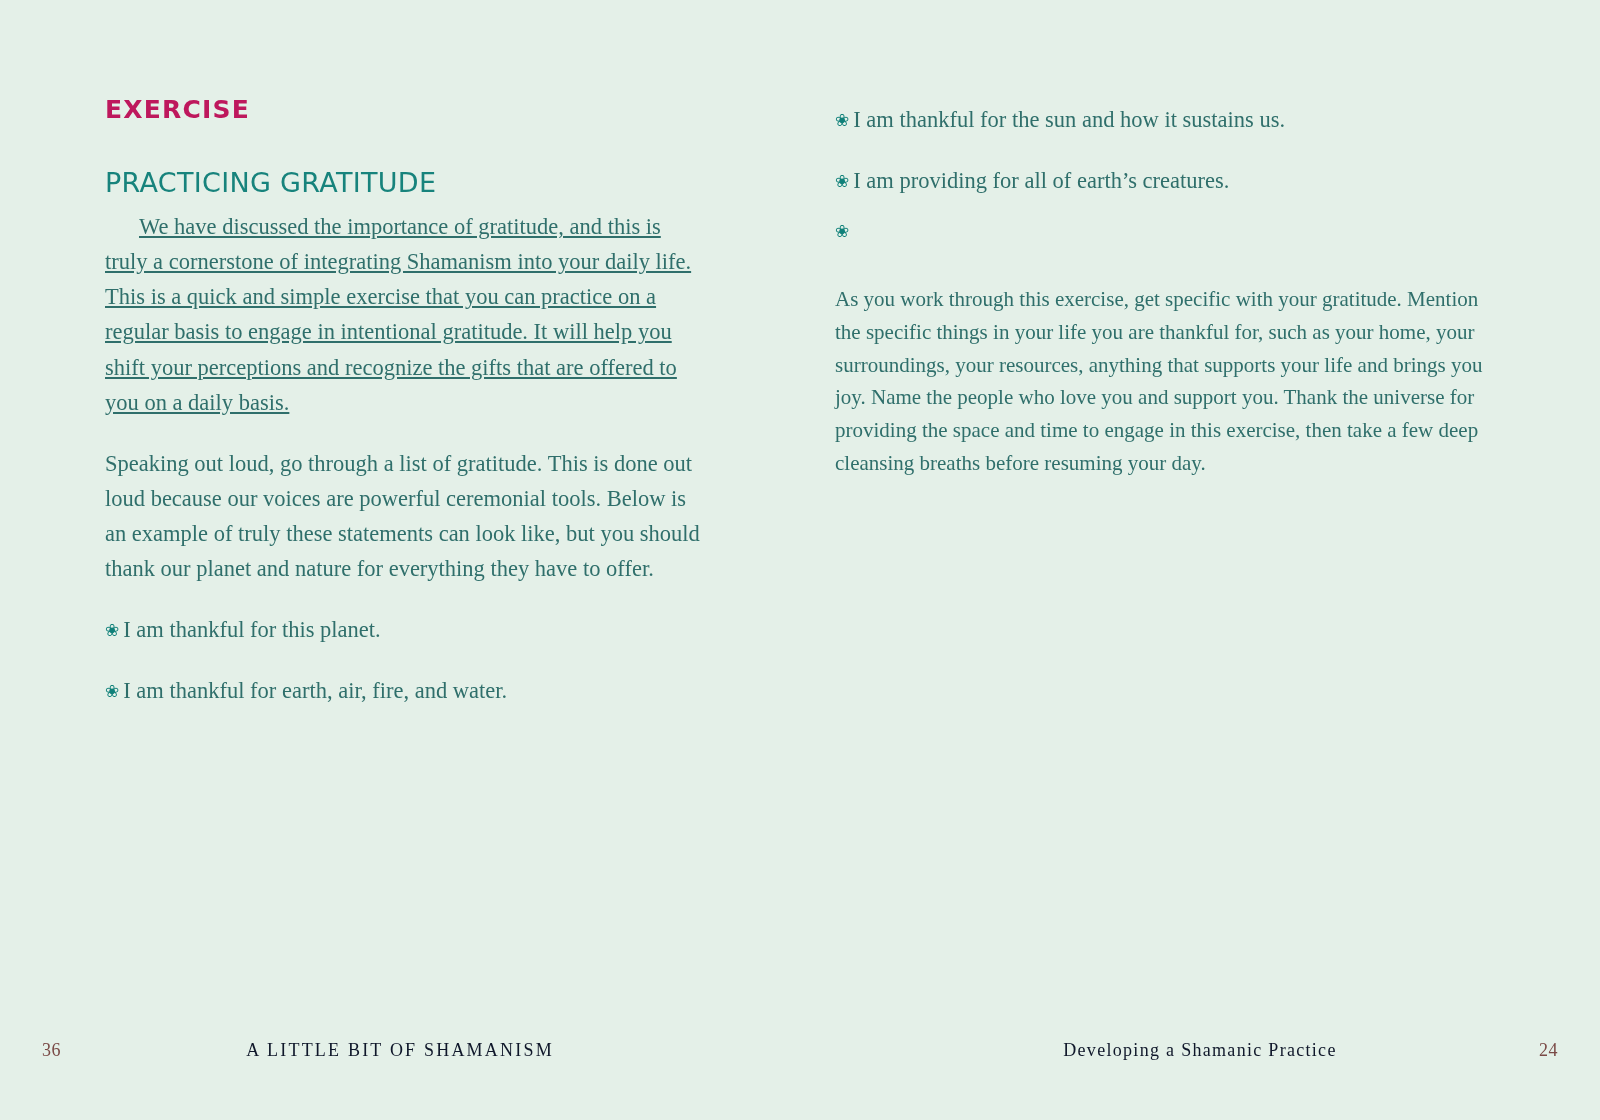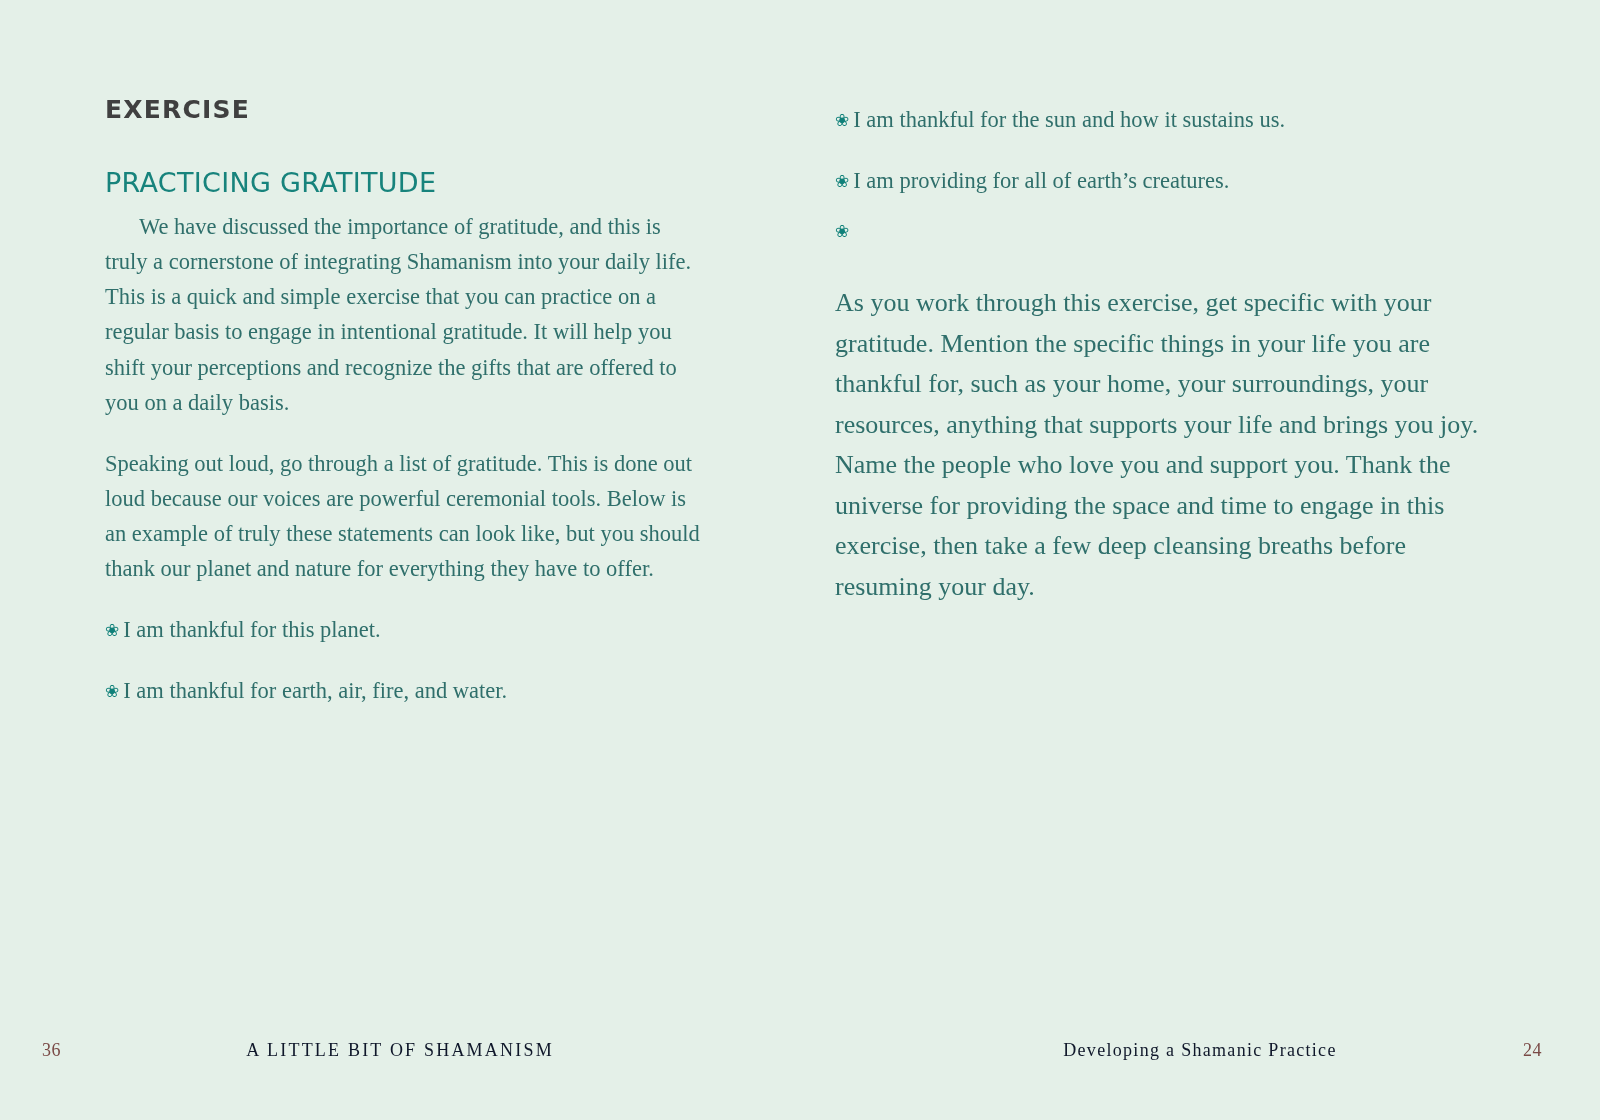--- a/index.html
+++ b/index.html
@@ -32,21 +32,21 @@
   }
   .col.right {
     padding: 0 115px 0 35px;
   }
 
   h2.exercise-label {
     font-family: "DejaVu Sans", sans-serif;
     font-weight: bold;
     font-size: 25px;
     letter-spacing: 1.2px;
-    color: #404040;
+    color: #be185d;
     margin: 0 0 44px 0;
     line-height: 1.1;
   }
   h3.section-title {
     font-family: "DejaVu Sans", sans-serif;
     font-weight: normal;
     font-size: 27px;
     letter-spacing: 0.3px;
     color: #17837c;
     margin: 0 0 12px 0;
@@ -54,20 +54,21 @@
   }
 
   p.body {
     font-size: 22.5px;
     line-height: 1.56;
     margin: 0 0 26px 0;
     color: #2f6f6b;
   }
   p.body.indent {
     text-indent: 34px;
+    text-decoration: underline;
   }
 
   .gratitude {
     font-size: 22.5px;
     line-height: 1.56;
     margin: 0 0 26px 0;
     color: #2f6f6b;
     display: flex;
     align-items: baseline;
   }
@@ -80,31 +81,31 @@
     top: -1px;
   }
   .gratitude .g-text {
     display: inline;
   }
 
   .right-block {
     margin-top: 6px;
   }
   .right-para {
-    font-size: 26px;
+    font-size: 21px;
     line-height: 1.56;
     margin: 42px 0 0 0;
     color: #2f6f6b;
   }
 
   
   .footer {
     position: absolute;
     left: 0;
-    right: 16px;
+    right: 0;
     bottom: 52px;
     height: 28px;
     color: #7a4a46;
     font-size: 16.5px;
     letter-spacing: 1.6px;
   }
   .footer .fnum {
     position: absolute;
     font-family: "Liberation Serif", serif;
     font-size: 18px;

